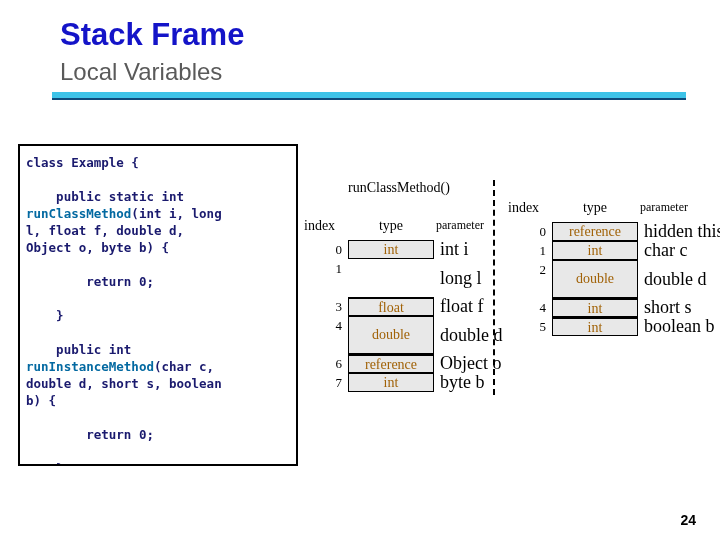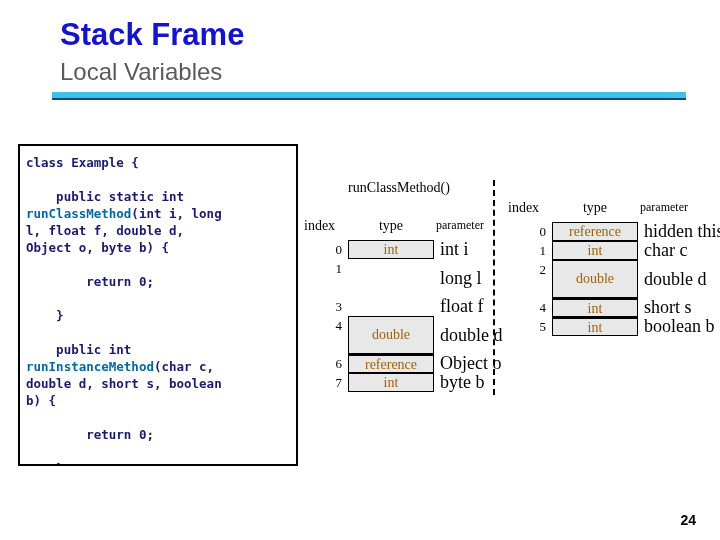--- a/index.html
+++ b/index.html
@@ -215,20 +215,21 @@
           <div class="slot-index" style="line-height: 19px;">0</div>
           <div class="cell-type" style="height: 19px; line-height: 17px; top: 0px;">int</div>
           <div class="cell-param" style="line-height: 19px;">int i</div>
         </div>
         <div class="slot-row" style="top: 19px; height: 38px;">
           <div class="slot-index" style="line-height: 19px;">1</div>
           <div class="cell-param" style="line-height: 38px;">long l</div>
         </div>
         <div class="slot-row" style="top: 57px; height: 19px;">
           <div class="slot-index" style="line-height: 19px;">3</div>
+          <div class="cell-type thick-top" style="height: 19px; line-height: 17px; top: 0px;">float</div>
           <div class="cell-param" style="line-height: 19px;">float f</div>
         </div>
         <div class="slot-row" style="top: 76px; height: 38px;">
           <div class="slot-index" style="line-height: 19px;">4</div>
           <div class="cell-type" style="height: 38px; line-height: 36px; top: 0px;">double</div>
           <div class="cell-param" style="line-height: 38px;">double d</div>
         </div>
         <div class="slot-row" style="top: 114px; height: 19px;">
           <div class="slot-index" style="line-height: 19px;">6</div>
           <div class="cell-type thick-top" style="height: 19px; line-height: 17px; top: 0px;">reference</div>

